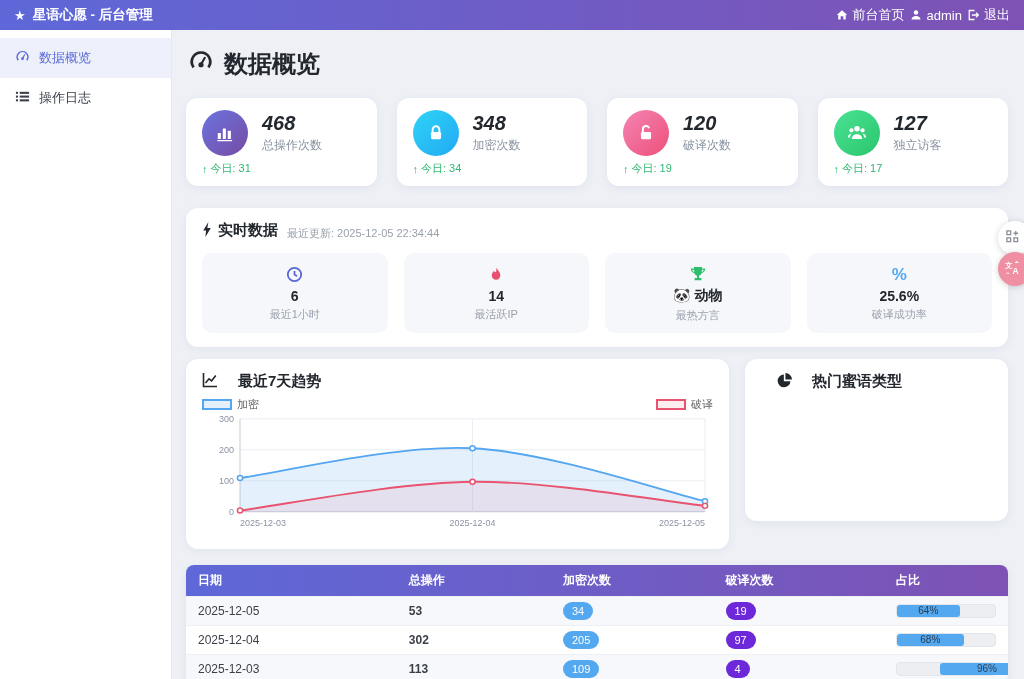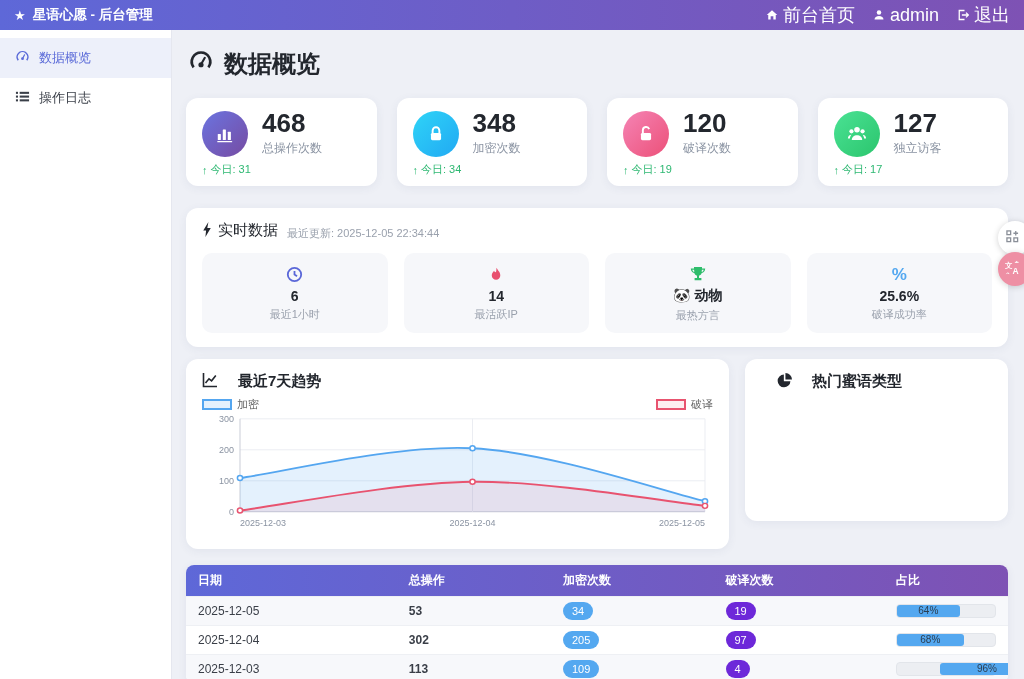--- a/index.html
+++ b/index.html
@@ -4,21 +4,21 @@
 <style>
   * { box-sizing: border-box; margin: 0; padding: 0; }
   html,body { width:1024px; height:679px; overflow:hidden; }
   body { font-family:"Liberation Sans","DejaVu Sans",sans-serif; background:#eef0f6; color:#23272e; }
 
   
   .navbar { height:30px; background:linear-gradient(to right,#5e68d8,#7e52b4);
     display:flex; align-items:center; justify-content:space-between; padding:0 14px; color:#fff; }
   .brand { display:flex; align-items:center; gap:7px; font-size:13.5px; font-weight:bold; cursor:pointer; }
   .star { font-size:13px; line-height:1; }
-  .nav-links { display:flex; align-items:center; gap:18px; font-size:18px; }
+  .nav-links { display:flex; align-items:center; gap:5px; font-size:13px; }
   .nav-link { display:flex; align-items:center; gap:5px; cursor:pointer; }
   .nav-link svg { display:block; }
 
   
   .layout { display:flex; height:649px; }
   .sidebar { width:172px; background:#fff; border-right:1px solid #e5e7ef; padding-top:8px; flex:none; }
   .side-item { display:flex; align-items:center; gap:9px; padding:11px 15px; font-size:13px; color:#3a3f48; cursor:pointer; }
   .side-item.active { background:#edf0fa; color:#5a6ad8; }
   .side-item svg { flex:none; }
   .main { flex:1; padding:10px 16px 0 14px; overflow:hidden; }
@@ -26,29 +26,29 @@
   
   .page-title { display:flex; align-items:center; gap:10px; font-size:24px; font-weight:bold; margin:8px 0 18px 2px; }
 
   
   .stats-row { display:flex; gap:20px; }
   .stat-card { flex:1; background:#fff; border-radius:12px; box-shadow:0 2px 10px rgba(60,70,120,.07);
     padding:12px 16px 9px; height:88px; }
   .stat-top { display:flex; align-items:center; gap:14px; }
   .stat-circle { width:46px; height:46px; border-radius:50%; flex:none;
     display:flex; align-items:center; justify-content:center; }
-  .stat-value { font-size:26px; font-weight:bold; line-height:1.05; }
+  .stat-value { font-size:20px; font-weight:bold; line-height:1.05;font-style:italic; }
   .stat-label { font-size:12px; color:#8a93a2; margin-top:3px; }
   .stat-today { font-size:11px; color:#2eb872; margin-top:5px; display:flex; align-items:center; gap:3px; }
 
   
   .realtime-card { background:#fff; border-radius:12px; box-shadow:0 2px 10px rgba(60,70,120,.07);
     margin-top:22px; padding:13px 16px 14px; }
   .realtime-head { display:flex; align-items:baseline; gap:9px; }
-  .realtime-title { font-size:15px; font-weight:normal; display:flex; align-items:flex-end; gap:6px; }
+  .realtime-title { font-size:15px; font-weight:bold; display:flex; align-items:flex-end; gap:6px; }
   .realtime-updated { font-size:11px; color:#9aa1ad; }
   .mini-row { display:flex; gap:16px; margin-top:12px; }
   .mini-card { flex:1; background:#f6f7fa; border-radius:10px; height:80px;
     display:flex; flex-direction:column; align-items:center; justify-content:center; gap:3px; }
   .mini-icon { height:20px; display:flex; align-items:center; }
   .mini-value { font-size:14px; font-weight:bold; }
   .mini-label { font-size:11px; color:#9aa1ad; }
   .percent-glyph { font-size:17px; font-weight:bold; color:#54a8f0; }
 
   

